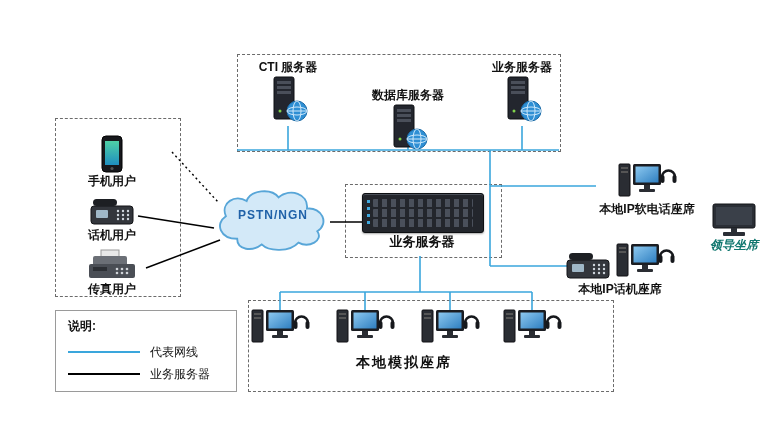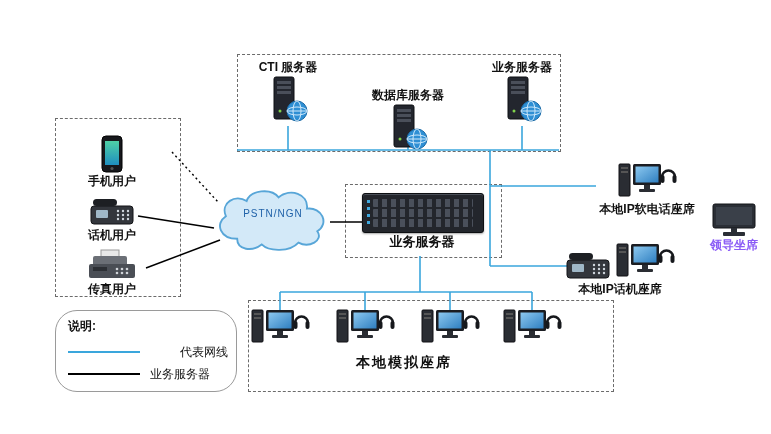--- a/index.html
+++ b/index.html
@@ -5,26 +5,26 @@
   html,body{margin:0;padding:0;background:#fff;}
   #stage{position:relative;width:771px;height:434px;background:#ffffff;overflow:hidden;
          font-family:"Liberation Sans","DejaVu Sans",sans-serif;}
   .dashed-box{position:absolute;border:1px dashed #6b6b6b;background:transparent;}
   .solid-box{position:absolute;border:1px solid #9a9a9a;background:#fff;}
   .wires{position:absolute;left:0;top:0;z-index:1;pointer-events:none;}
   .node{position:absolute;z-index:2;display:flex;flex-direction:column;align-items:center;}
   .lbl{font-size:12px;font-weight:bold;color:#111;text-align:center;line-height:1.25;white-space:nowrap;}
   .lbl-lg{font-size:13px;}
   .lbl-xl{font-size:14px;letter-spacing:2px;}
-  .red{color:#8b5cf6;}
+  .red{color:#0f766e;font-style:italic;}
   .icon-row{display:flex;align-items:flex-end;gap:4px;}
   
   .cloud-wrap{position:absolute;z-index:2;left:200px;top:186px;width:146px;height:66px;}
   .cloud-wrap .cloud-label{position:absolute;left:0;right:0;top:22px;text-align:center;
-        font-size:10px;font-weight:normal;color:#1f61a8;letter-spacing:1px;}
+        font-size:12px;font-weight:bold;color:#1f61a8;letter-spacing:1px;}
   
   .rack{position:absolute;z-index:2;background:#23262c;border:1px solid #0d0f12;border-radius:3px;
         box-shadow:inset 0 1px 0 #4a4f58, 0 1px 2px rgba(0,0,0,.35);}
   .rack .row{position:absolute;left:10px;right:10px;height:8px;border-radius:1px;
         background:repeating-linear-gradient(90deg,#4a505b 0 5px,#23262c 5px 9px);}
   .rack .led{position:absolute;left:4px;top:6px;width:3px;height:26px;
         background:repeating-linear-gradient(180deg,#3fa9e0 0 3px,#23262c 3px 7px);}
   
   .legend-line{position:absolute;height:2px;}
 </style>
@@ -297,21 +297,21 @@
       <rect x="22" y="29" width="16" height="3" rx="1" fill="#2a2d33"></rect>
       <path d="M45 17 a6.5 6.5 0 0 1 13 0" fill="none" stroke="#16181c" stroke-width="2.5"></path>
       <rect x="43.5" y="15" width="4" height="8" rx="2" fill="#16181c"></rect>
       <rect x="55.5" y="15" width="4" height="8" rx="2" fill="#16181c"></rect>
     </svg>
   </div>
   <div class="node" style="left:248px;top:354px;width:312px;">
     <div class="lbl lbl-xl">本地模拟座席</div>
   </div>
 
-  <div class="solid-box" style="left:55px;top:310px;width:180px;height:80px;z-index:2;border-radius:22px;">
+  <div class="solid-box" style="left:55px;top:310px;width:180px;height:80px;z-index:2;">
     <div class="lbl" style="position:absolute;left:12px;top:8px;">说明:</div>
     <div class="legend-line" style="left:12px;top:40px;width:72px;background:#3aa6dc;"></div>
-    <div class="lbl" style="position:absolute;left:94px;top:34px;font-weight:normal;margin-left:30px;">代表网线</div>
+    <div class="lbl" style="position:absolute;left:94px;top:34px;font-weight:normal;">代表网线</div>
     <div class="legend-line" style="left:12px;top:62px;width:72px;background:#000000;"></div>
     <div class="lbl" style="position:absolute;left:94px;top:56px;font-weight:normal;">业务服务器</div>
   </div>
 
 </div>
 
 </body></html>

